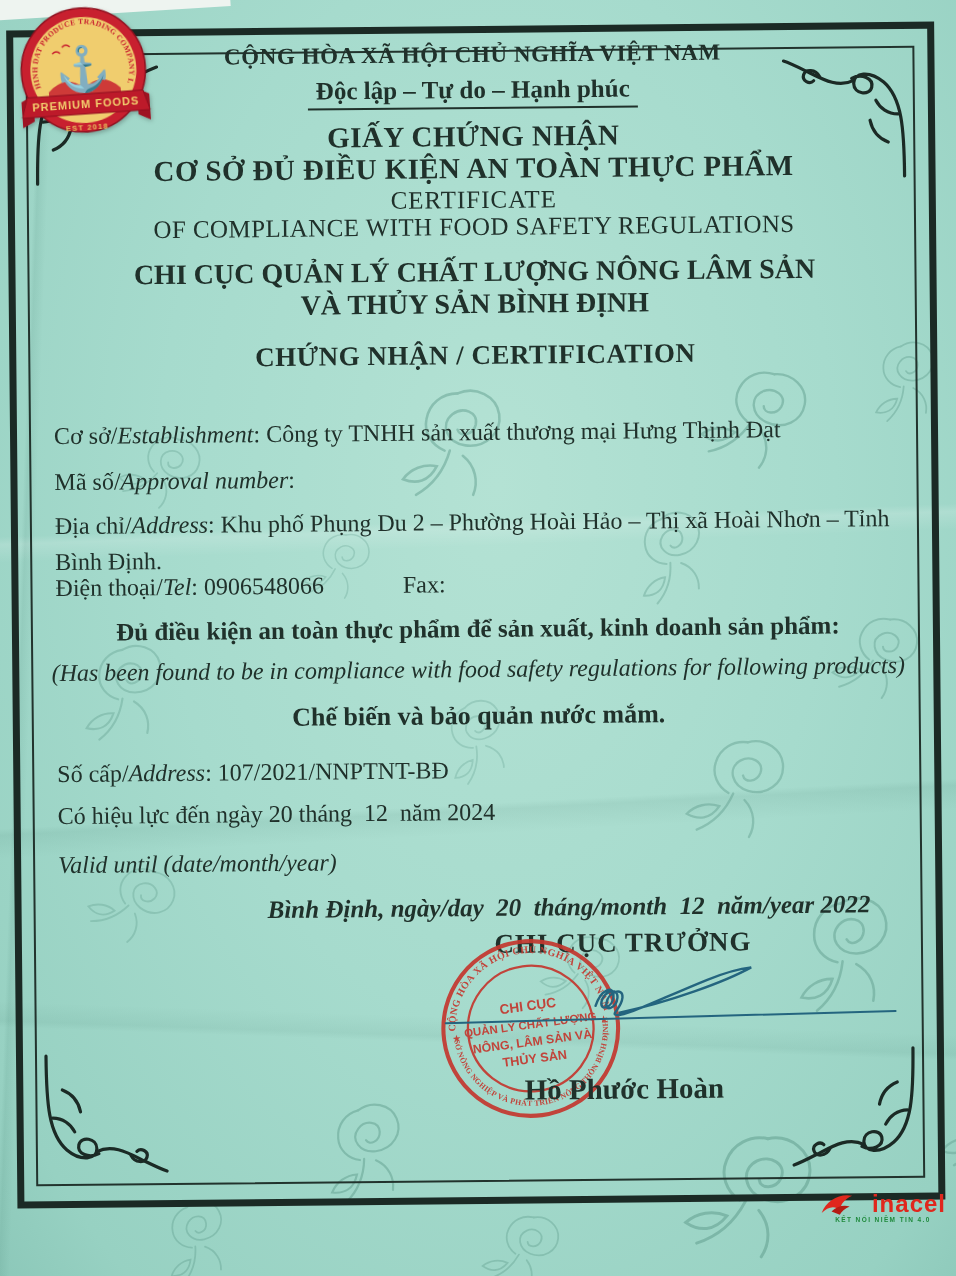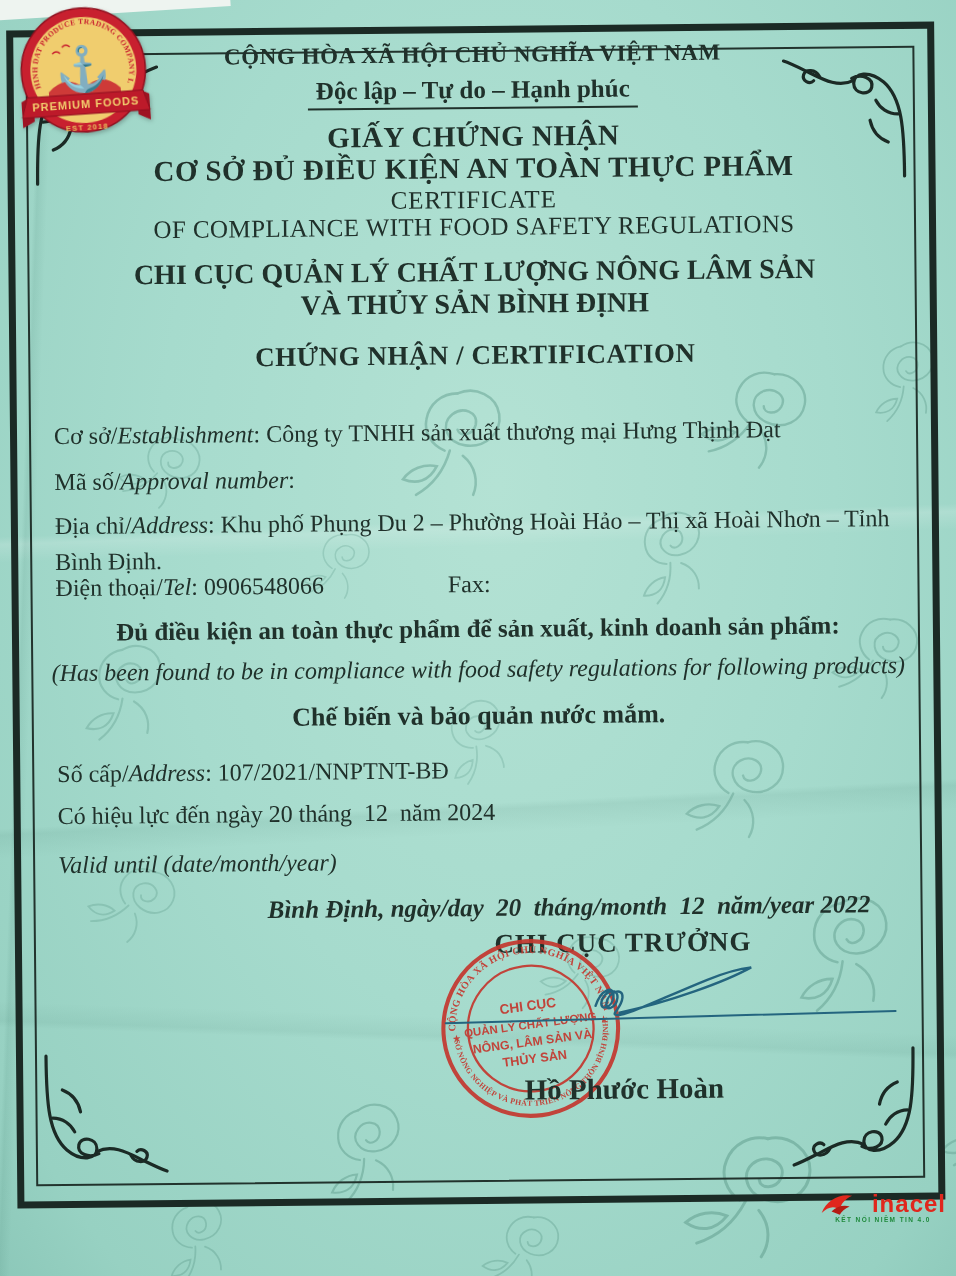--- a/index.html
+++ b/index.html
@@ -42,21 +42,21 @@
     border-bottom:2.5px solid #20312b;padding:0 8px 3px;}
   .t-vi1{top:120px;font-size:29px;font-weight:bold;letter-spacing:.5px;}
   .t-vi2{top:152px;font-size:29px;font-weight:bold;letter-spacing:.4px;}
   .t-en1{top:186px;font-size:25px;letter-spacing:1px;}
   .t-en2{top:213px;font-size:25px;letter-spacing:.4px;}
   .auth1{top:256px;font-size:28px;font-weight:bold;}
   .auth2{top:288px;font-size:28px;font-weight:bold;}
   .certif{top:340px;font-size:27px;font-weight:bold;letter-spacing:.5px;}
   .frow{left:56px;right:58px;font-size:24px;line-height:36px;}
   .f1{top:414px;} .f2{top:460px;} .f3{top:504px;} .f4{top:566px;}
-  .fax{display:inline-block;margin-left:118px;}
+  .fax{display:inline-block;margin-left:73px;}
   .stmt-vi{top:615px;font-size:25px;font-weight:bold;}
   .stmt-en{top:656px;font-size:24px;font-style:italic;}
   .products{top:701px;font-size:26px;font-weight:bold;}
   .num{top:752px;} .validvi{top:794px;} .validen{top:843px;font-style:italic;}
   .dateline{top:894px;left:205px;right:28px;text-align:center;
     font-size:25px;font-style:italic;font-weight:bold;}
   .signtitle{top:929px;left:420px;width:400px;text-align:center;
     font-size:27px;font-weight:bold;letter-spacing:1px;}
   .signer{top:1074px;left:450px;width:340px;text-align:center;
     font-size:29px;font-weight:bold;}

